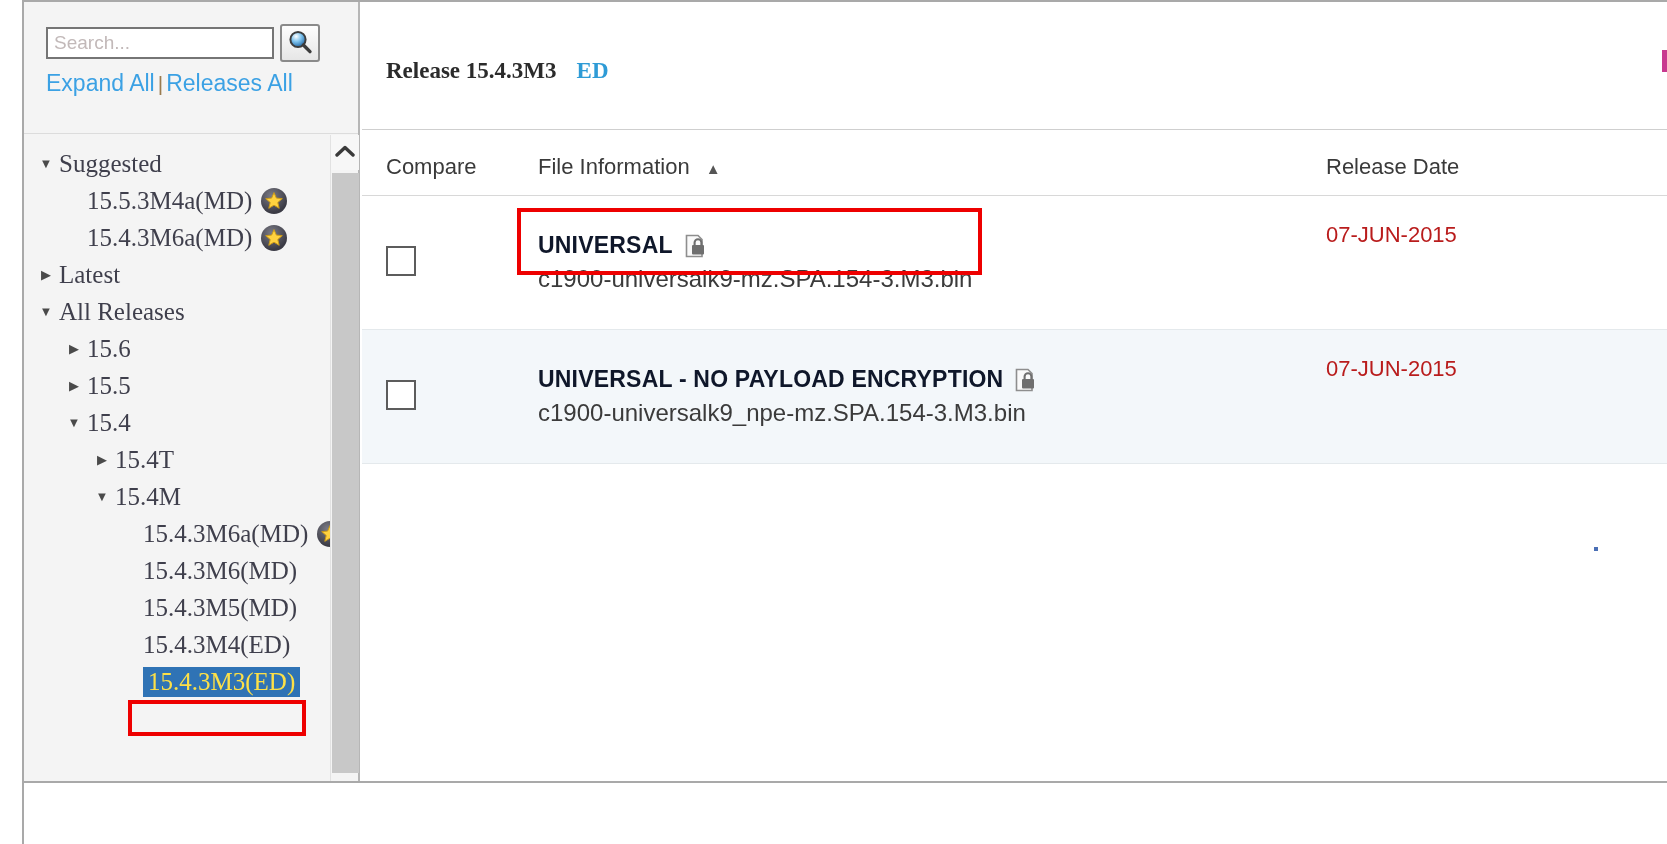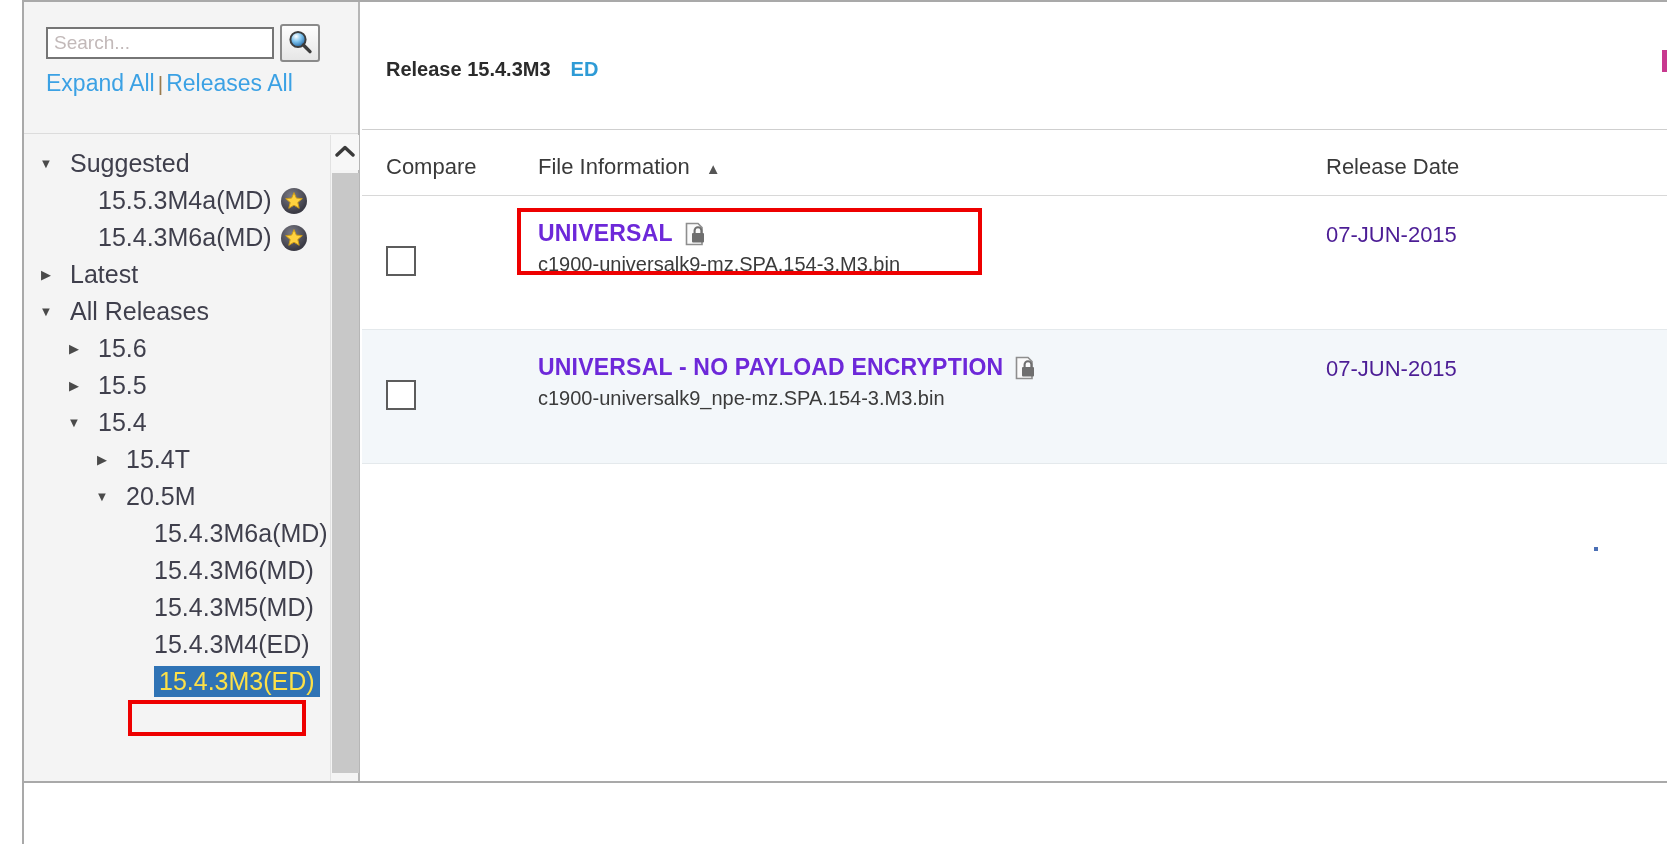--- a/index.html
+++ b/index.html
@@ -119,21 +119,21 @@
   .tree-node .caret {
     width: 20px;
     display: inline-flex;
     justify-content: center;
     align-items: center;
     font-size: 13px;
     color: #4a4a4a;
     flex: 0 0 20px;
   }
   .tree-node .caret.none { visibility: hidden; }
-  .tree-label { margin-left: 14px; }
+  .tree-label { margin-left: 3px; font-family: Liberation Serif, serif; }
 
   .lvl0 { padding-left: 12px; }
   .lvl1 { padding-left: 40px; }
   .lvl2 { padding-left: 68px; }
   .lvl3 { padding-left: 96px; }
 
   .star-badge {
     display: inline-block;
     width: 26px; height: 26px;
     margin-left: 9px;
@@ -190,24 +190,25 @@
   }
 
   .main-header {
     position: relative;
     height: 128px;
     border-bottom: 1px solid #cfcfcf;
   }
   .release-title {
     position: absolute;
     left: 24px; top: 56px;
-    font-size: 20px;
+    font-size: 23px;
     font-weight: bold;
     color: #2b2b2b;
     white-space: nowrap;
+    font-family: Liberation Serif, serif;
   }
   .release-title .ed-tag {
     color: #2e9bd6;
     margin-left: 20px;
   }
 
   .right-edge-mark {
     position: absolute;
     right: 0px; top: 48px;
     width: 5px; height: 22px;
@@ -263,45 +264,46 @@
   }
 
   .cell-file {
     position: absolute;
     left: 176px; top: 24px;
     width: 760px;
   }
   .file-title {
     font-size: 23px;
     font-weight: bold;
-    color: #6d28d9;
+    color: #0f172a;
     letter-spacing: 0.2px;
     white-space: nowrap;
     display: flex;
     align-items: center;
     cursor: pointer;
+    margin-top: 12px;
   }
   .lock-icon {
     display: inline-block;
     margin-left: 12px;
     width: 22px; height: 24px;
     flex: 0 0 22px;
   }
   .file-name {
     margin-top: 6px;
-    font-size: 20px;
+    font-size: 24px;
     color: #3b3b3b;
     white-space: nowrap;
   }
 
   .cell-date {
     position: absolute;
     left: 964px; top: 26px;
     font-size: 22px;
-    color: #4c1d95;
+    color: #b91c1c;
     white-space: nowrap;
     text-align: right;
   }
 
   .row-ann {
     position: absolute;
     left: 155px; top: 12px;
     width: 465px; height: 67px;
     border: 4px solid #ee0000;
     pointer-events: none;
@@ -392,21 +394,21 @@
         <div class="tree-node lvl1">
           <span class="caret">▼</span>
           <span class="tree-label">15.4</span>
         </div>
         <div class="tree-node lvl2">
           <span class="caret">▶</span>
           <span class="tree-label">15.4T</span>
         </div>
         <div class="tree-node lvl2">
           <span class="caret">▼</span>
-          <span class="tree-label">20.5M</span>
+          <span class="tree-label">15.4M</span>
         </div>
         <div class="tree-node lvl3">
           <span class="caret none"></span>
           <span class="tree-label">15.4.3M6a(MD)</span>
           <span class="star-badge">
             <svg width="20" height="20" viewBox="0 0 20 20">
               <path d="M10 1.6 L12.4 7.1 L18.3 7.6 L13.8 11.5 L15.2 17.3 L10 14.2 L4.8 17.3 L6.2 11.5 L1.7 7.6 L7.6 7.1 Z" fill="#ffd23f" stroke="#c9991a" stroke-width="1"></path>
             </svg>
           </span>
         </div>

